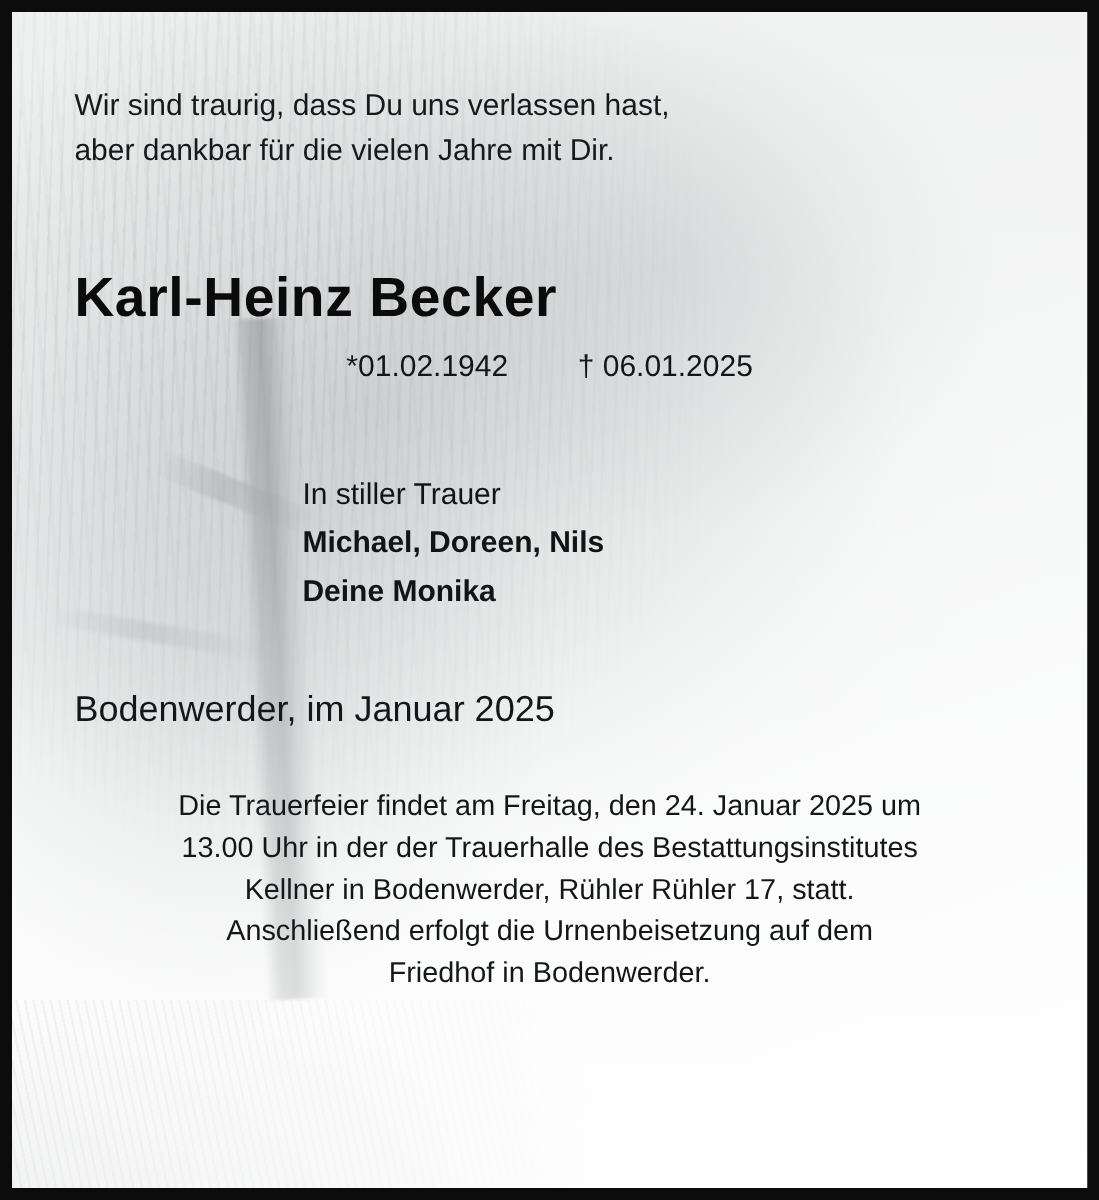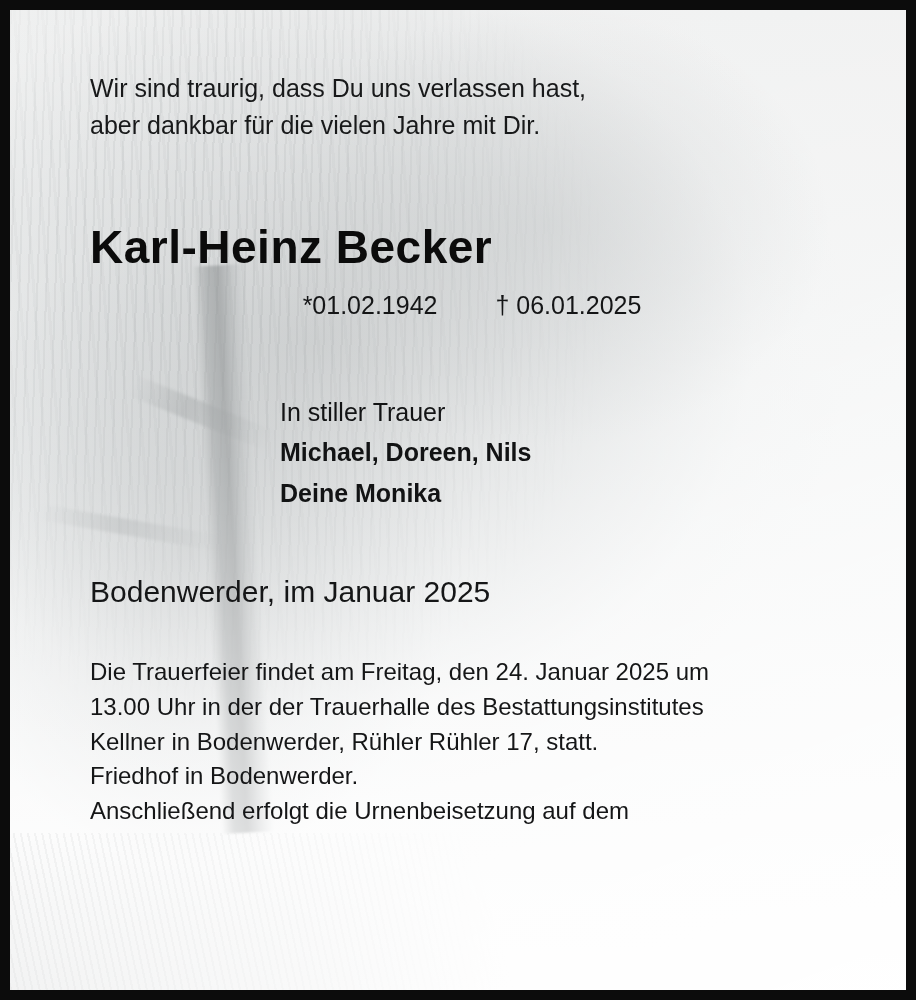--- a/index.html
+++ b/index.html
@@ -95,21 +95,20 @@
     inset: 0;
     background: linear-gradient(160deg, rgba(255,255,255,0.30) 0%, rgba(255,255,255,0.45) 40%, rgba(255,255,255,0.70) 72%, rgba(255,255,255,0.90) 100%);
   }
 
   
   .content {
     position: relative;
     z-index: 2;
     padding: 60px 52px 0 52px;
     color: #111111;
-    margin-left: 28px;
   }
 
   .intro {
     font-size: 25px;
     line-height: 1.47;
     color: #18191a;
   }
   .intro div { white-space: nowrap; }
 
   .name {
@@ -144,21 +143,21 @@
     font-size: 30px;
     color: #151617;
   }
 
   .details {
     margin-top: 46px;
     font-size: 24px;
     line-height: 1.45;
     color: #151617;
   }
-  .details div { white-space: nowrap; }
+  .details div { white-space: nowrap; text-align: center; }
 </style>
 </head>
 <body>
 
 <div class="notice">
 
   <div class="bg">
     <div class="bg-base"></div>
     <div class="bg-branches"></div>
     <div class="bg-trunk"></div>
@@ -189,18 +188,18 @@
       <div class="fam">Michael, Doreen, Nils</div>
       <div class="fam">Deine Monika</div>
     </div>
 
     <div class="place">Bodenwerder, im Januar 2025</div>
 
     <div class="details">
       <div>Die Trauerfeier findet am Freitag, den 24. Januar 2025 um</div>
       <div>13.00 Uhr in der der Trauerhalle des Bestattungsinstitutes</div>
       <div>Kellner in Bodenwerder, Rühler Rühler 17, statt.</div>
+      <div>Anschließend erfolgt die Urnenbeisetzung auf dem</div>
       <div>Friedhof in Bodenwerder.</div>
-      <div>Anschließend erfolgt die Urnenbeisetzung auf dem</div>
     </div>
 
   </div>
 </div>
 
 </body></html>

